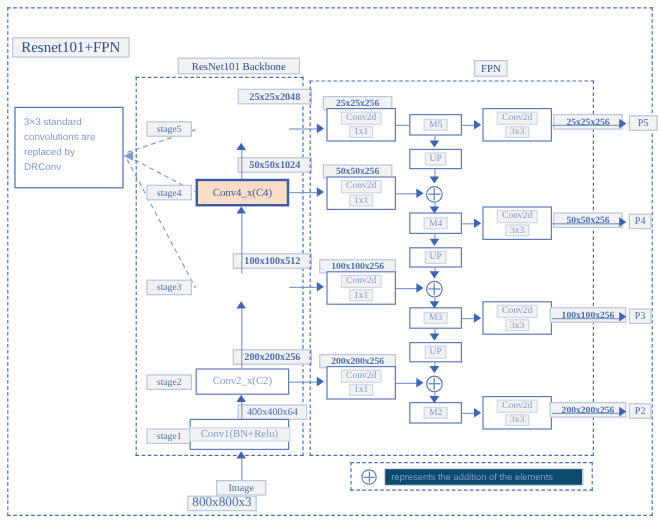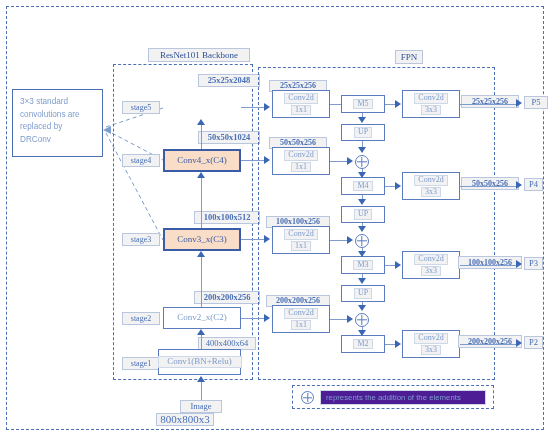--- a/index.html
+++ b/index.html
@@ -96,37 +96,38 @@
     white-space:nowrap;line-height:1;
   }
 
   
   .legend-frame{
     position:absolute;box-sizing:border-box;
     border:1.3px dashed #4a6fb5;background:#fff;
   }
   .legend-text{
     position:absolute;box-sizing:border-box;
-    border:1px solid #cfd8e8;background:#4c1d95;
+    border:1px solid #cfd8e8;background:#0c4a6e;
     color:#7e9ccd;
     font-family:"Liberation Sans", sans-serif;
     display:flex;align-items:center;
     padding-left:5px;white-space:nowrap;
   }
 
   
   #leaders{position:absolute;left:0;top:0;width:550px;height:436px;pointer-events:none;}
 </style>
 </head>
 <body>
 
 <div id="stage">
 
   <div class="dframe" style="left:6px;top:6px;width:538px;height:424px;"></div>
 
+  <div class="title-chip" style="left:10px;top:31px;width:98px;height:17px;font-size:12.5px;">Resnet101+FPN</div>
 
   <div class="note" style="left:12px;top:89px;width:91px;height:68px;font-size:8.2px;">3×3 standard convolutions are replaced by DRConv</div>
 
   <svg id="leaders">
     <g stroke="#7e9ccd" stroke-width="1" fill="none" stroke-dasharray="4,3">
       <line x1="106" y1="127" x2="163" y2="108"></line>
       <line x1="106" y1="130" x2="163" y2="160"></line>
       <line x1="106" y1="133" x2="163" y2="240"></line>
     </g>
     <g fill="#7e9ccd">
@@ -141,23 +142,20 @@
   <div class="chip" style="left:198px;top:74px;width:62px;height:13px;font-size:8.5px;font-weight:bold;">25x25x2048</div>
 
   <div class="chip" style="left:122px;top:154px;width:38px;height:13px;font-size:8px;">stage4</div>
   <div class="chip" style="left:198px;top:131px;width:62px;height:13px;font-size:8.5px;font-weight:bold;">50x50x1024</div>
   <div class="node thick orange" style="left:163px;top:149px;width:78px;height:23px;">
     <span class="ilabel dark" style="font-size:9px;border:none;background:transparent;">Conv4_x(C4)</span>
   </div>
 
   <div class="chip" style="left:122px;top:233px;width:38px;height:13px;font-size:8px;">stage3</div>
   <div class="chip" style="left:194px;top:211px;width:66px;height:13px;font-size:8.5px;font-weight:bold;">100x100x512</div>
-  <div class="node thick orange" style="left:163px;top:228px;width:78px;height:23px;">
-    <span class="ilabel dark" style="font-size:9px;border:none;background:transparent;">Conv3_x(C3)</span>
-  </div>
 
   <div class="chip" style="left:122px;top:312px;width:38px;height:13px;font-size:8px;">stage2</div>
   <div class="chip" style="left:194px;top:291px;width:66px;height:13px;font-size:8.5px;font-weight:bold;">200x200x256</div>
   <div class="node" style="left:163px;top:307px;width:78px;height:22px;">
     <span class="ilabel" style="font-size:9px;border:none;background:transparent;">Conv2_x(C2)</span>
   </div>
 
   <div class="chip" style="left:122px;top:357px;width:38px;height:13px;font-size:8px;">stage1</div>
   <div class="chip" style="left:198px;top:337px;width:58px;height:13px;font-size:8.5px;font-weight:normal;text-align:center;">400x400x64</div>
   <div class="node" style="left:158px;top:349px;width:83px;height:26px;">

